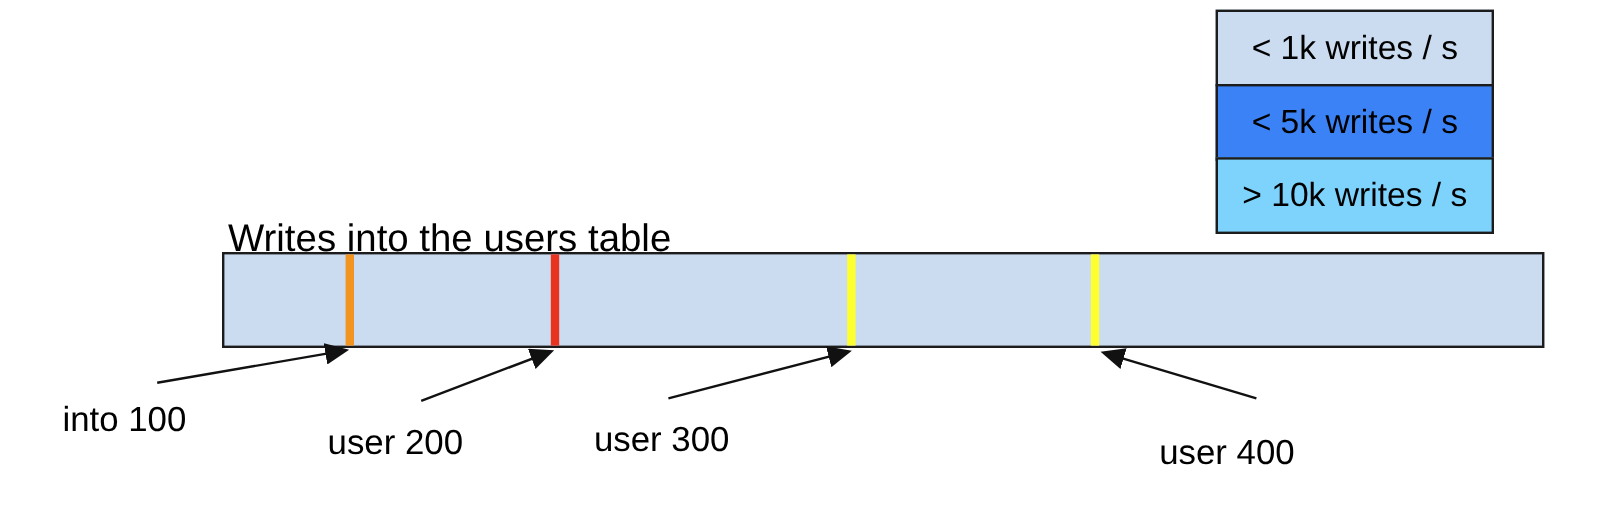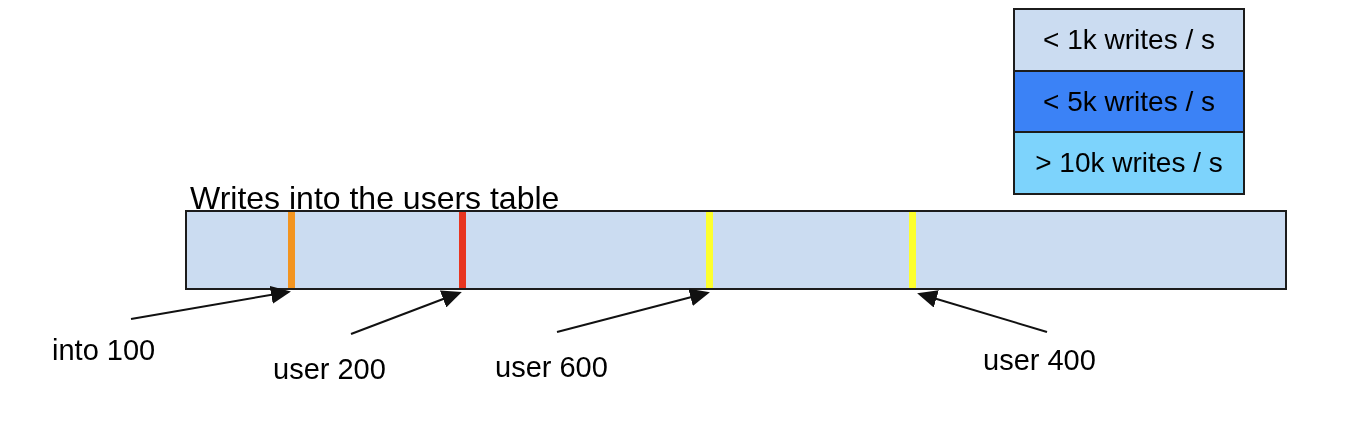--- a/index.html
+++ b/index.html
@@ -64,21 +64,21 @@
   .user-label {
     position: absolute;
     font-size: 29px;
     line-height: 1.15;
     white-space: nowrap;
     color: #000000;
   }
   .lbl-0 { left: 52px;  top: 334px; }
   .lbl-1 { left: 273px; top: 353px; }
   .lbl-2 { left: 495px; top: 351px; }
-  .lbl-3 { left: 966px; top: 344px; margin-left: 17px; }
+  .lbl-3 { left: 966px; top: 362px; }
   .arrows-overlay {
     position: absolute;
     left: 0;
     top: 0;
     pointer-events: none;
   }
 </style>
 </head>
 <body>
 
@@ -122,16 +122,16 @@
       </marker>
     </defs>
     <line x1="131" y1="319" x2="288" y2="292" stroke="#111111" stroke-width="2" marker-end="url(#arrowhead)"></line>
     <line x1="351" y1="334" x2="459" y2="293" stroke="#111111" stroke-width="2" marker-end="url(#arrowhead)"></line>
     <line x1="557" y1="332" x2="707" y2="293" stroke="#111111" stroke-width="2" marker-end="url(#arrowhead)"></line>
     <line x1="1047" y1="332" x2="920" y2="294" stroke="#111111" stroke-width="2" marker-end="url(#arrowhead)"></line>
   </svg>
 
   <div class="user-label lbl-0">into 100</div>
   <div class="user-label lbl-1">user 200</div>
-  <div class="user-label lbl-2">user 600</div>
+  <div class="user-label lbl-2">user 300</div>
   <div class="user-label lbl-3">user 400</div>
 
 </div>
 
 </body></html>

